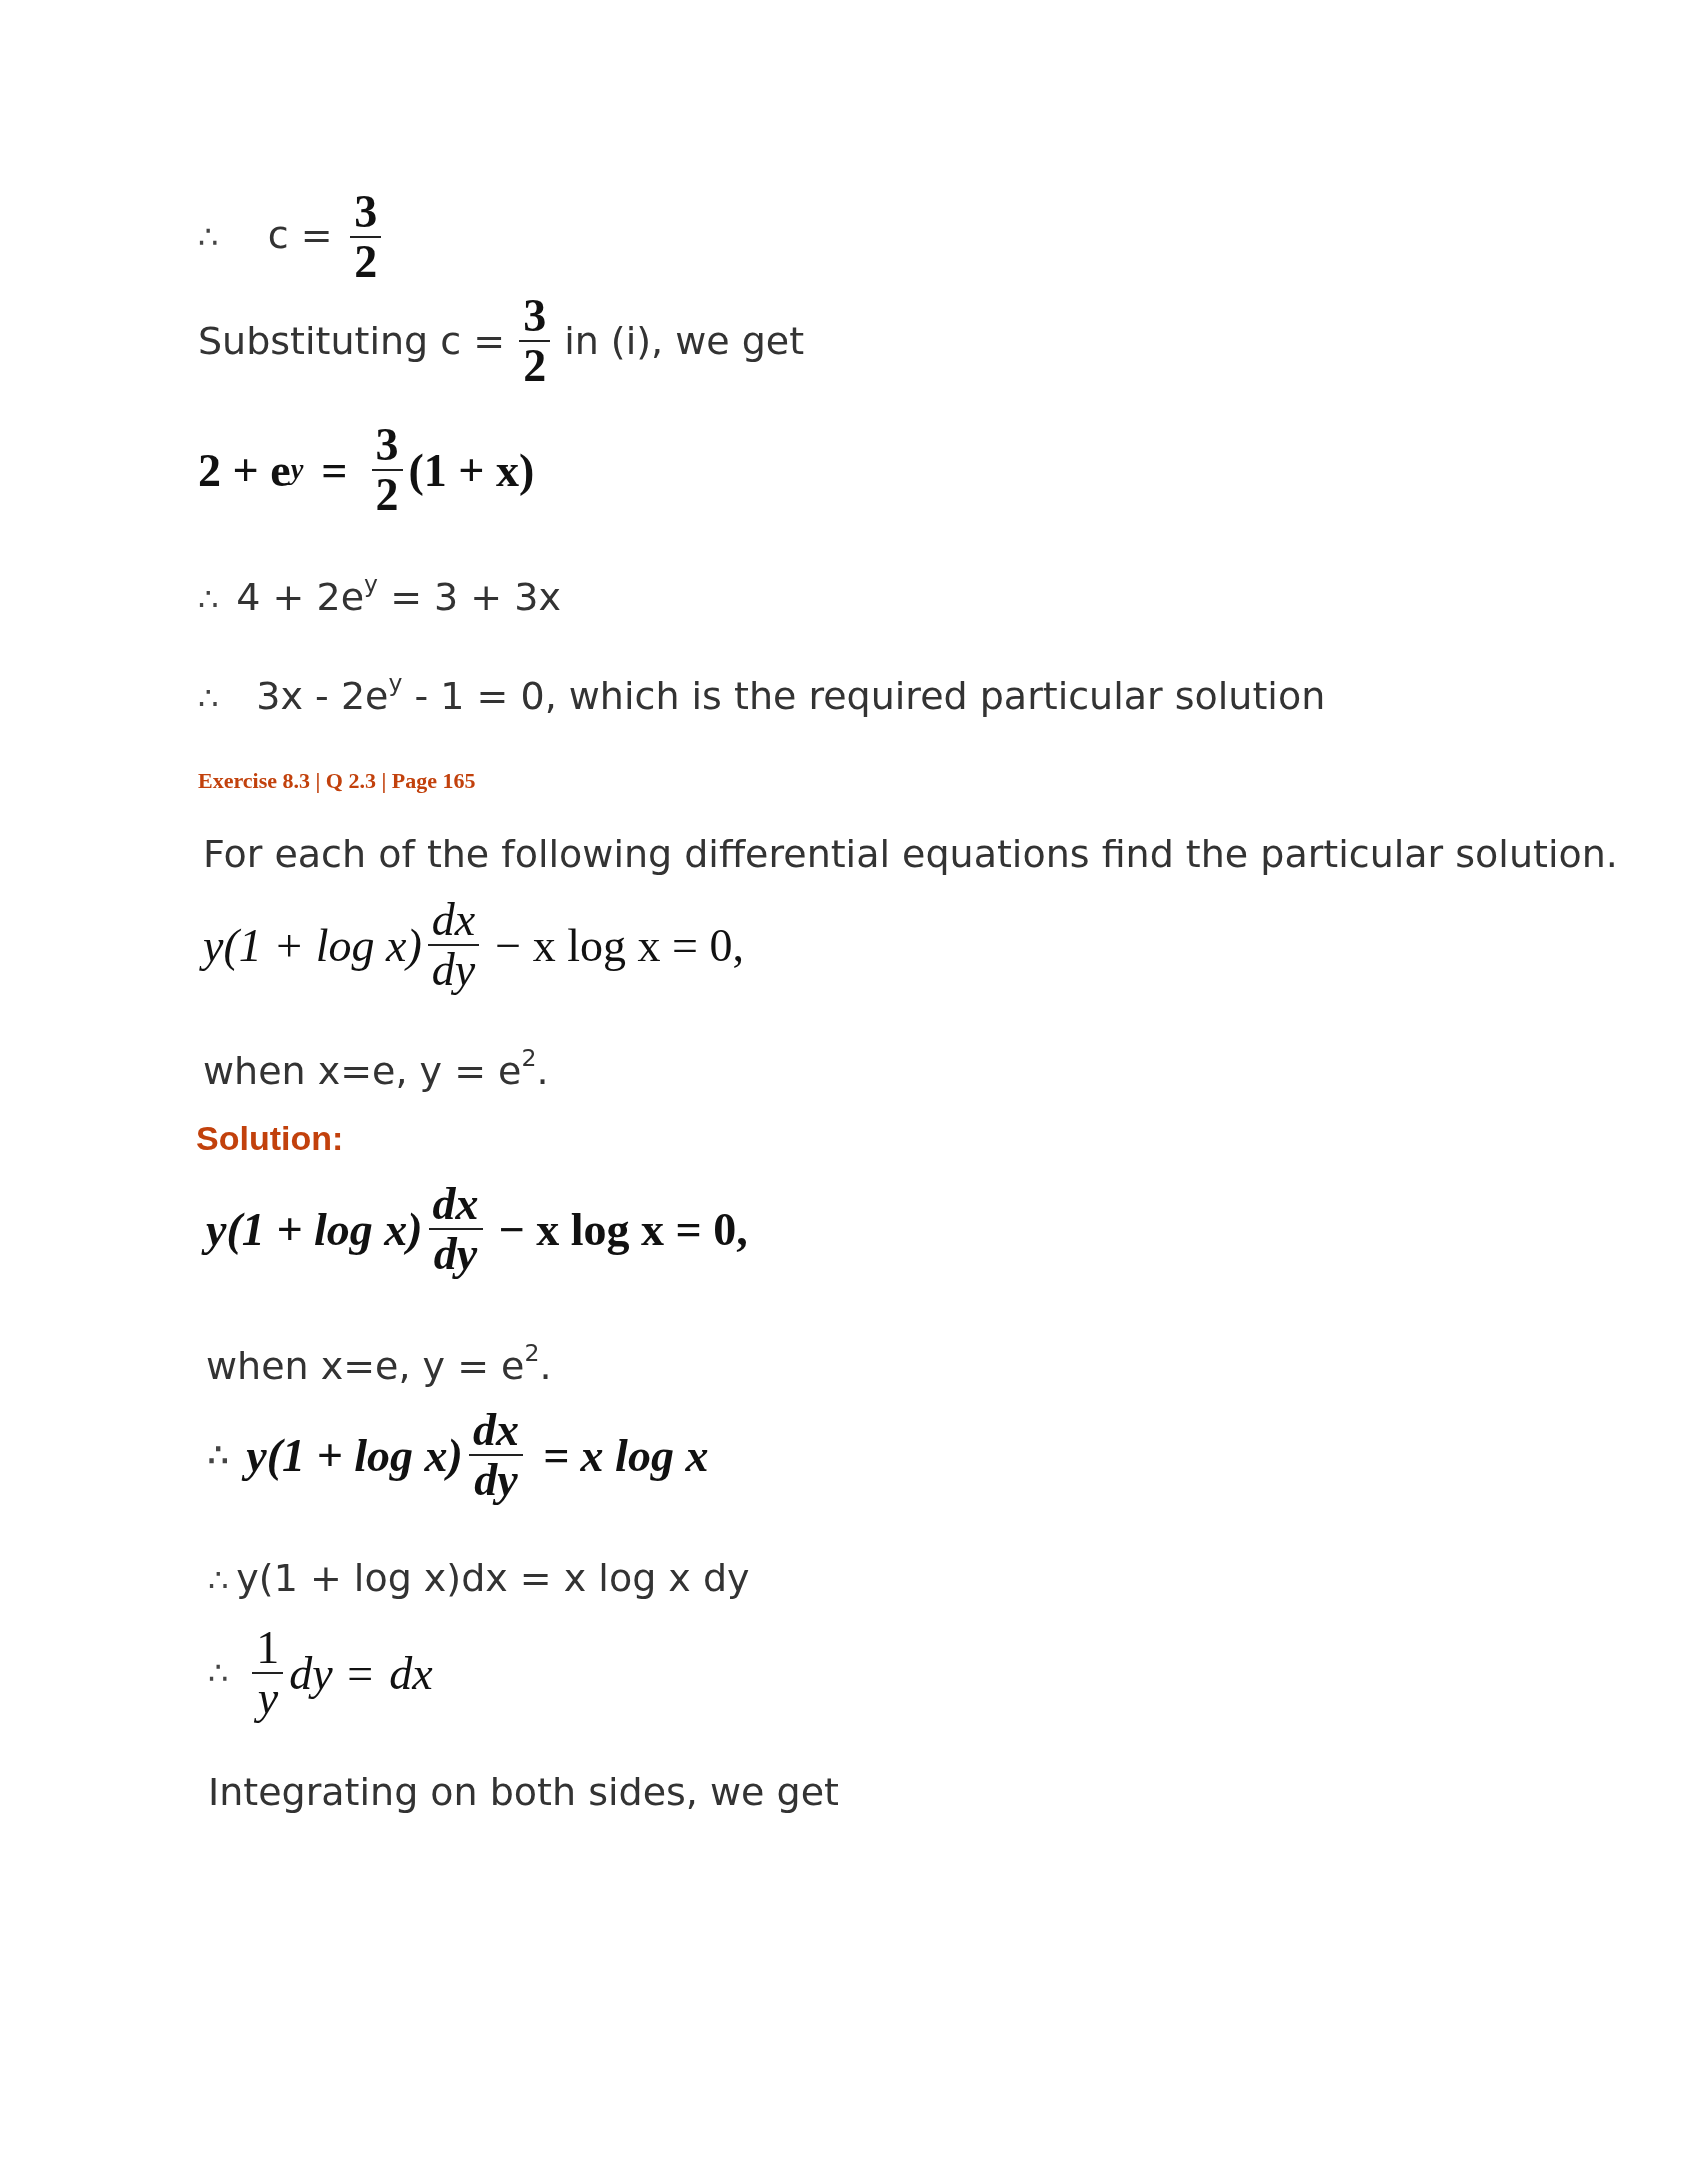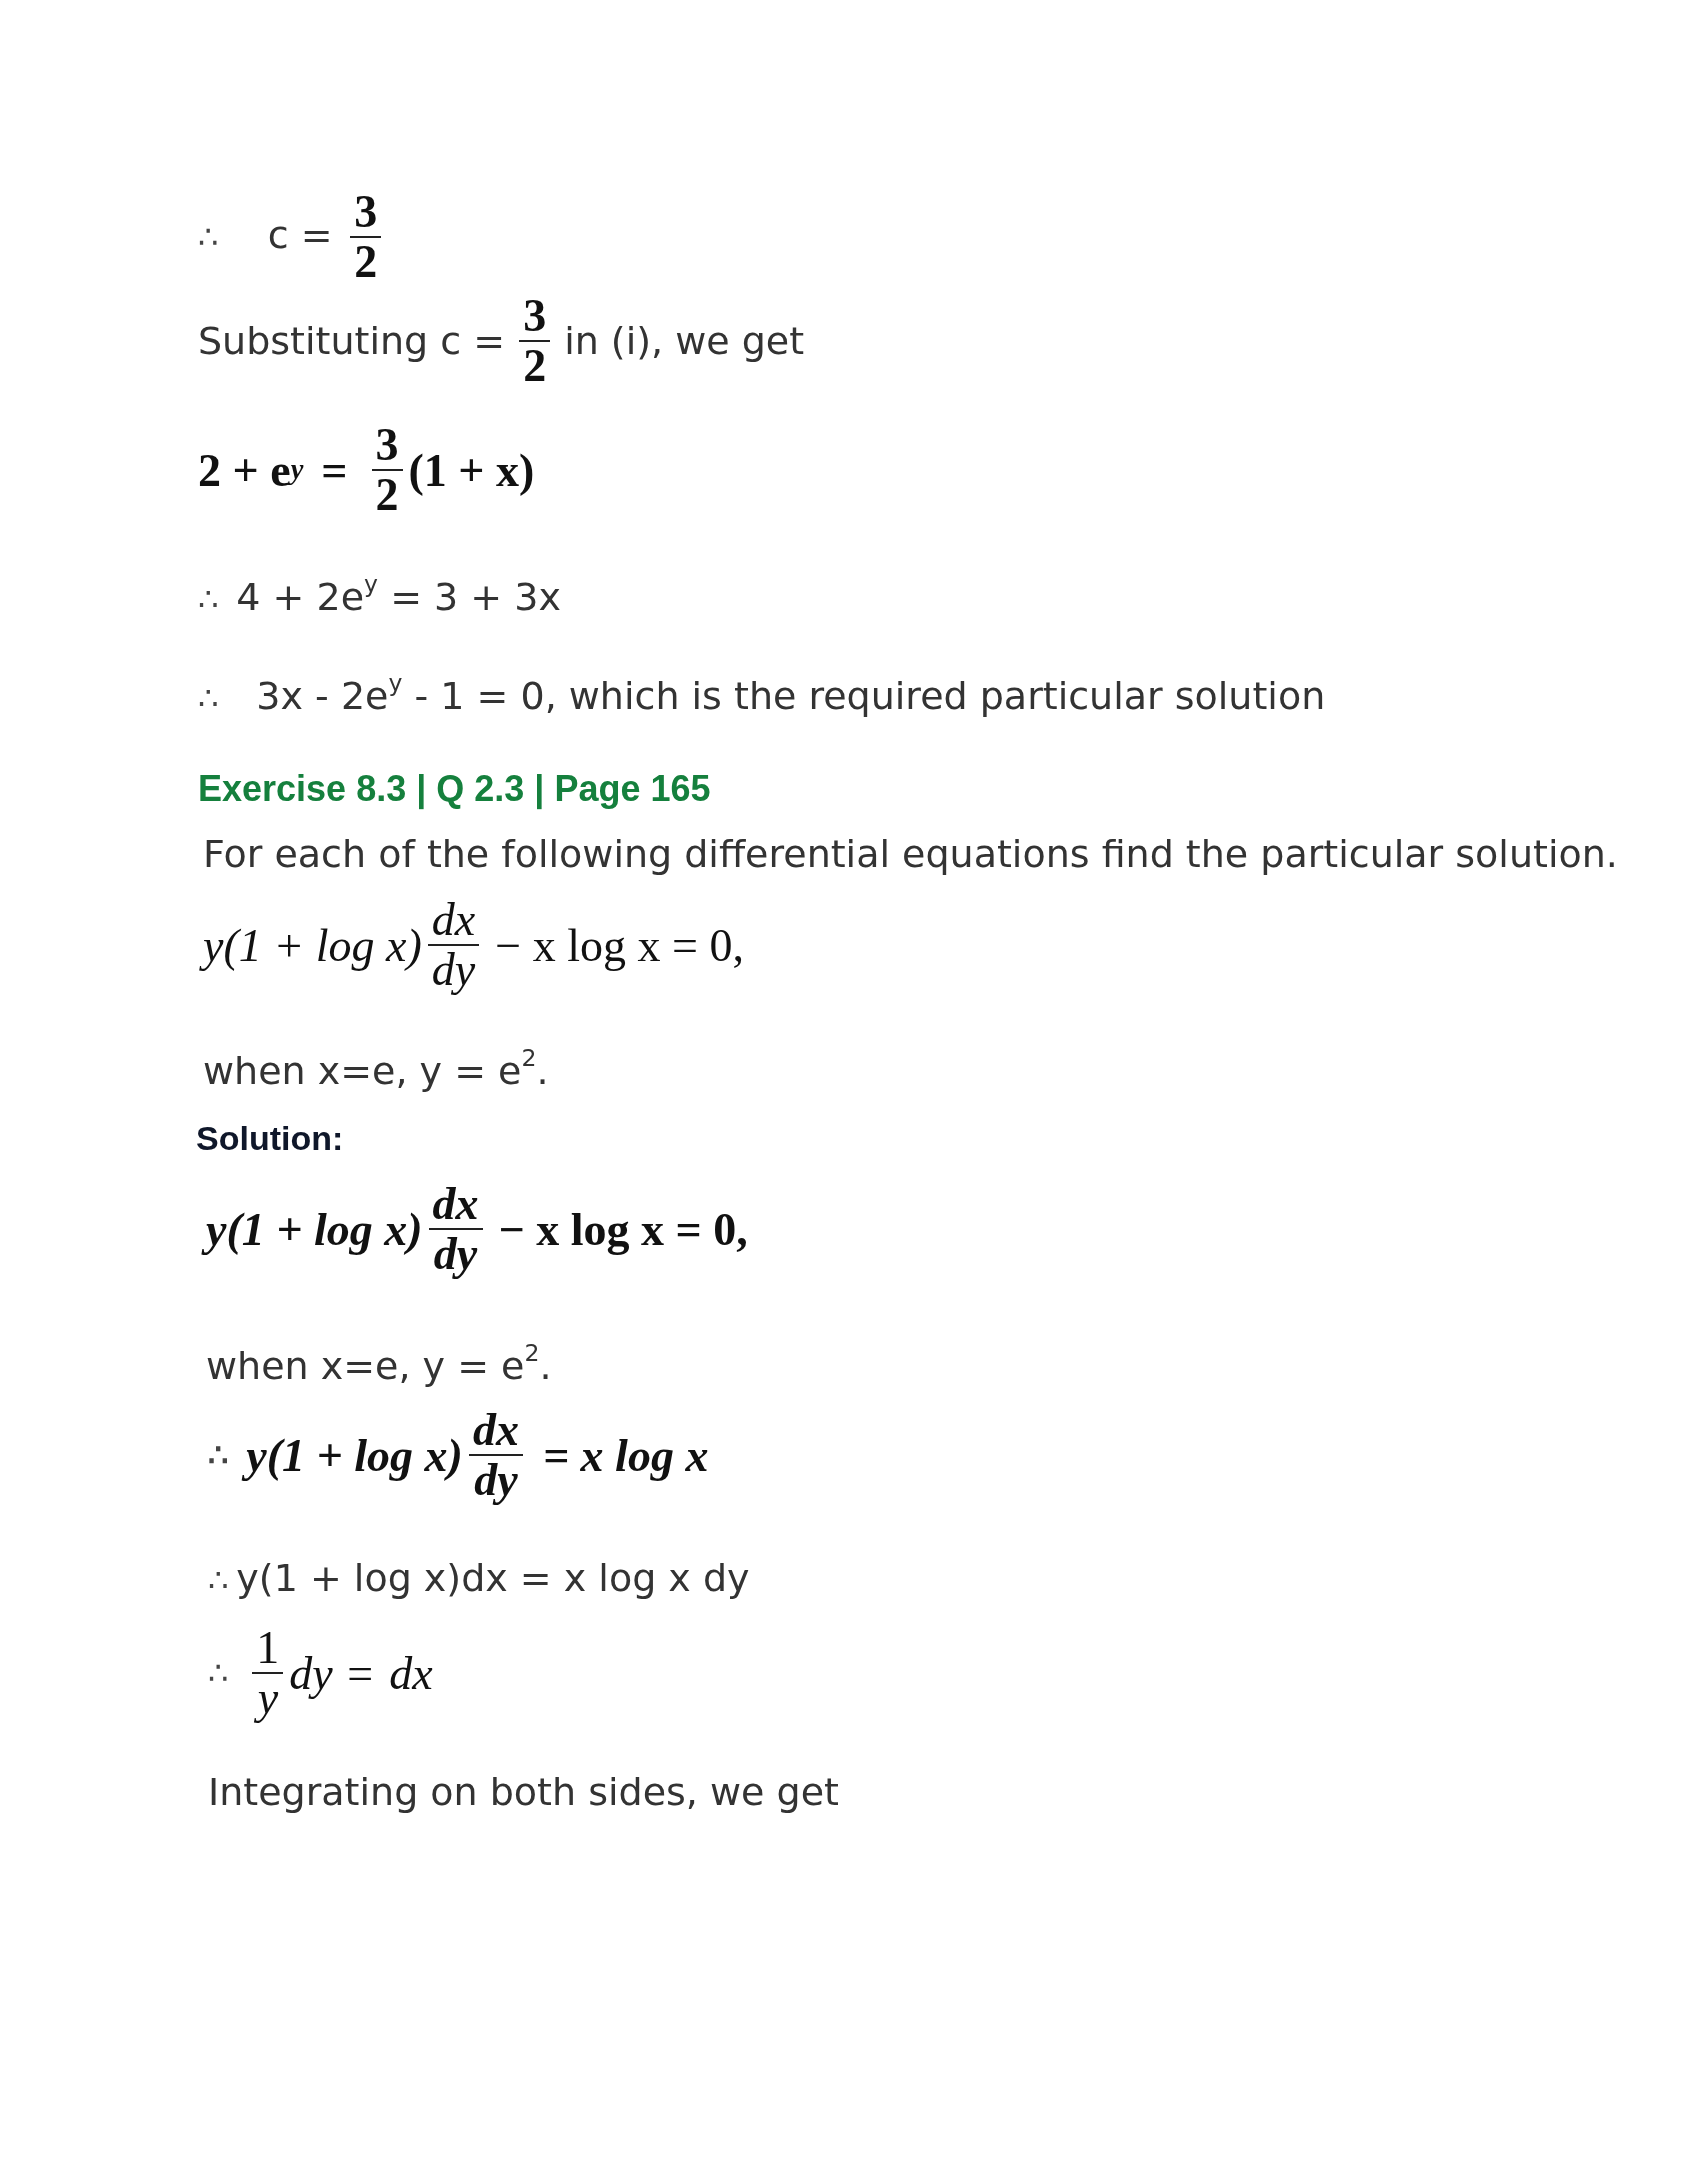--- a/index.html
+++ b/index.html
@@ -5,22 +5,22 @@
   html, body { margin:0; padding:0; background:#ffffff; }
   body { width:1683px; height:2178px; position:relative; overflow:hidden; color:#222; }
   .abs { position:absolute; white-space:nowrap; }
   .txt { font-family:"DejaVu Sans", sans-serif; font-size:38px; color:#333; }
   .math { font-family:"Liberation Serif", "DejaVu Serif", serif; font-size:46px; color:#111; }
   .mi { font-style:italic; }
   .frac { display:inline-flex; flex-direction:column; align-items:center; vertical-align:middle; margin:0 6px; }
   .frac .num, .frac .den { padding:0 4px; line-height:1.05; }
   .frac .bar { align-self:stretch; border-top:2px solid #222; height:0; }
   .bold { font-weight:bold; }
-  .green { font-family:Liberation Sans, sans-serif; font-weight:bold; font-size:36px; color:#15803d; }
-  .sol { font-family:"Liberation Sans", sans-serif; font-weight:bold; font-size:34px; color:#0f172a; }
+  .green { font-family:Liberation Serif, serif; font-weight:bold; font-size:22px; color:#c2410c; }
+  .sol { font-family:"Liberation Sans", sans-serif; font-weight:bold; font-size:34px; color:#c2410c; }
   sup { font-size:0.62em; vertical-align:0.75em; }
   .therefore { font-size:32px; color:#444; margin-right:18px; }
 </style>
 </head>
 <body>
 
 <div class="abs math" style="left:198px; top:188px;">
   <span class="therefore">∴</span>
   <span class="txt" style="margin-left:20px;">c =</span>
   <span class="frac bold">

